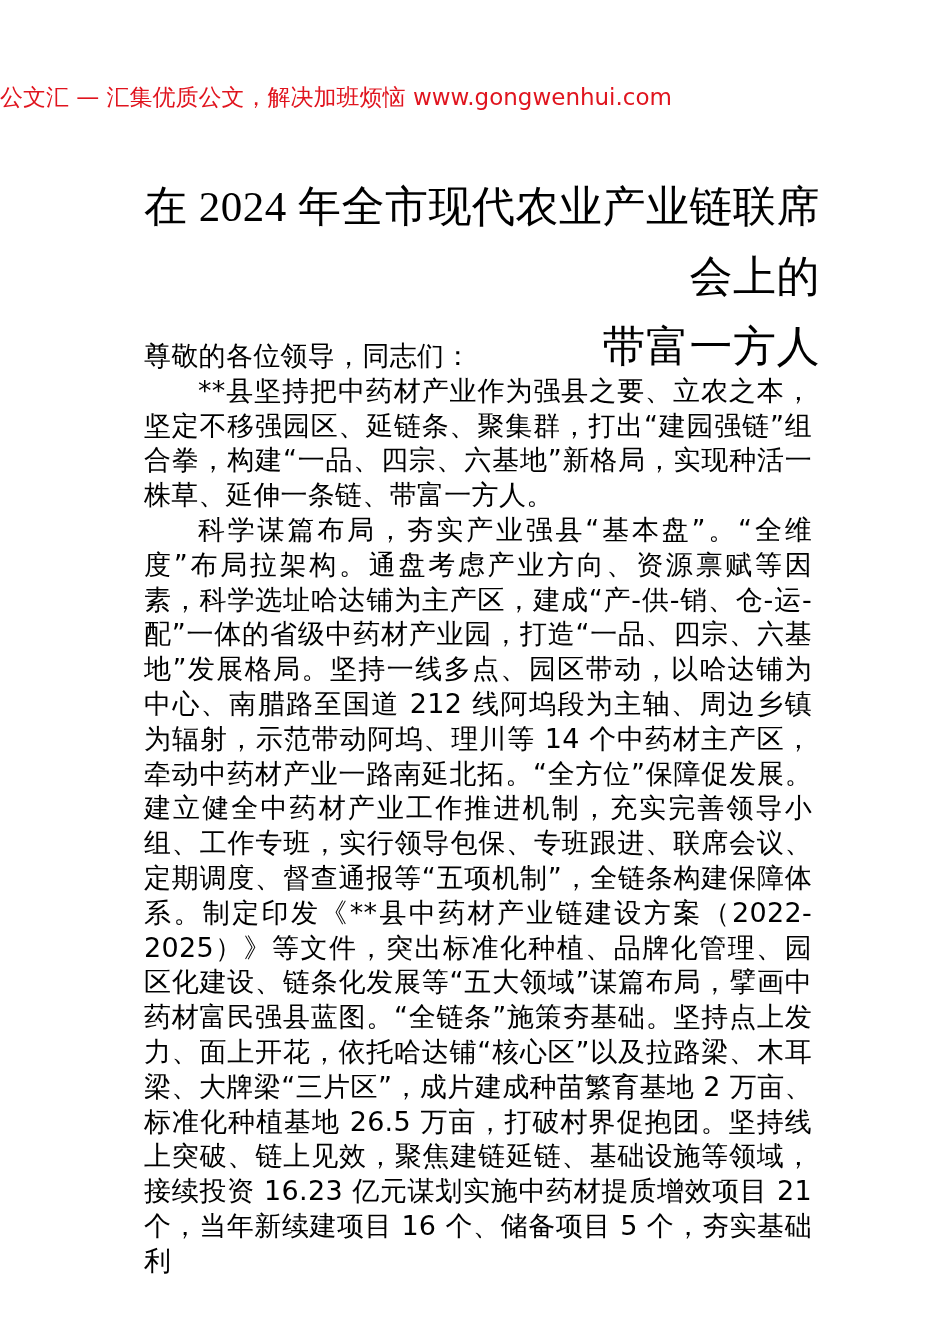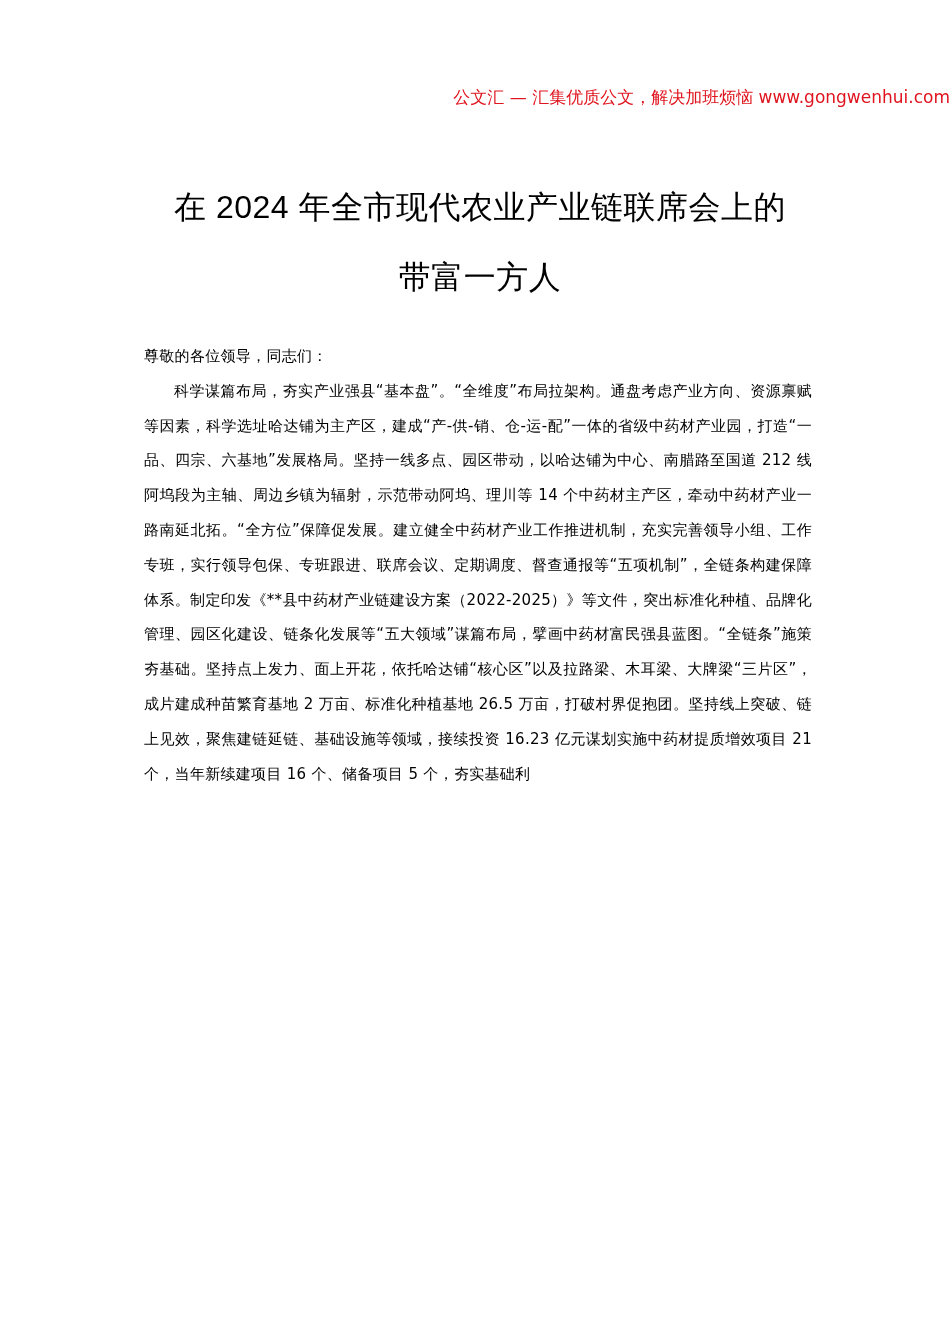--- a/index.html
+++ b/index.html
@@ -13,43 +13,43 @@
       position: relative;
       overflow: hidden;
       font-family: "DejaVu Sans", sans-serif;
       color: #000000;
     }
     .header-banner {
       position: absolute;
       top: 86px;
       left: 0;
       width: 950px;
-      text-align: right;
-      font-size: 17px;
+      text-align: left;
+      font-size: 23px;
       line-height: 22px;
       color: #e0141e;
       font-family: "DejaVu Sans", sans-serif;
     }
     .doc-title {
       position: absolute;
       top: 172px;
       left: 140px;
       width: 680px;
-      text-align: center;
-      font-size: 32px;
+      text-align: right;
+      font-size: 43px;
       line-height: 70px;
-      font-family: Liberation Sans, sans-serif;
+      font-family: Liberation Serif, serif;
       letter-spacing: 0.5px;
     }
     .doc-body {
       position: absolute;
       top: 339px;
       left: 144px;
       width: 668px;
-      font-size: 15px;
+      font-size: 27px;
       line-height: 34.8px;
       text-align: justify;
       letter-spacing: 0.3px;
     }
     .doc-body p {
       margin: 0;
     }
     .doc-body p.indent {
       text-indent: 2em;
     }
@@ -59,14 +59,15 @@
 
 <div class="header-banner">公文汇 — 汇集优质公文，解决加班烦恼 www.gongwenhui.com</div>
 
 <div class="doc-title">
   <div>在 2024 年全市现代农业产业链联席会上的</div>
   <div>带富一方人</div>
 </div>
 
 <div class="doc-body">
   <p>尊敬的各位领导，同志们：</p>
+  <p class="indent">**县坚持把中药材产业作为强县之要、立农之本，坚定不移强园区、延链条、聚集群，打出“建园强链”组合拳，构建“一品、四宗、六基地”新格局，实现种活一株草、延伸一条链、带富一方人。</p>
   <p class="indent">科学谋篇布局，夯实产业强县“基本盘”。“全维度”布局拉架构。通盘考虑产业方向、资源禀赋等因素，科学选址哈达铺为主产区，建成“产-供-销、仓-运-配”一体的省级中药材产业园，打造“一品、四宗、六基地”发展格局。坚持一线多点、园区带动，以哈达铺为中心、南腊路至国道 212 线阿坞段为主轴、周边乡镇为辐射，示范带动阿坞、理川等 14 个中药材主产区，牵动中药材产业一路南延北拓。“全方位”保障促发展。建立健全中药材产业工作推进机制，充实完善领导小组、工作专班，实行领导包保、专班跟进、联席会议、定期调度、督查通报等“五项机制”，全链条构建保障体系。制定印发《**县中药材产业链建设方案（2022-2025）》等文件，突出标准化种植、品牌化管理、园区化建设、链条化发展等“五大领域”谋篇布局，擘画中药材富民强县蓝图。“全链条”施策夯基础。坚持点上发力、面上开花，依托哈达铺“核心区”以及拉路梁、木耳梁、大牌梁“三片区”，成片建成种苗繁育基地 2 万亩、标准化种植基地 26.5 万亩，打破村界促抱团。坚持线上突破、链上见效，聚焦建链延链、基础设施等领域，接续投资 16.23 亿元谋划实施中药材提质增效项目 21 个，当年新续建项目 16 个、储备项目 5 个，夯实基础利</p>
 </div>
 
 </body></html>

